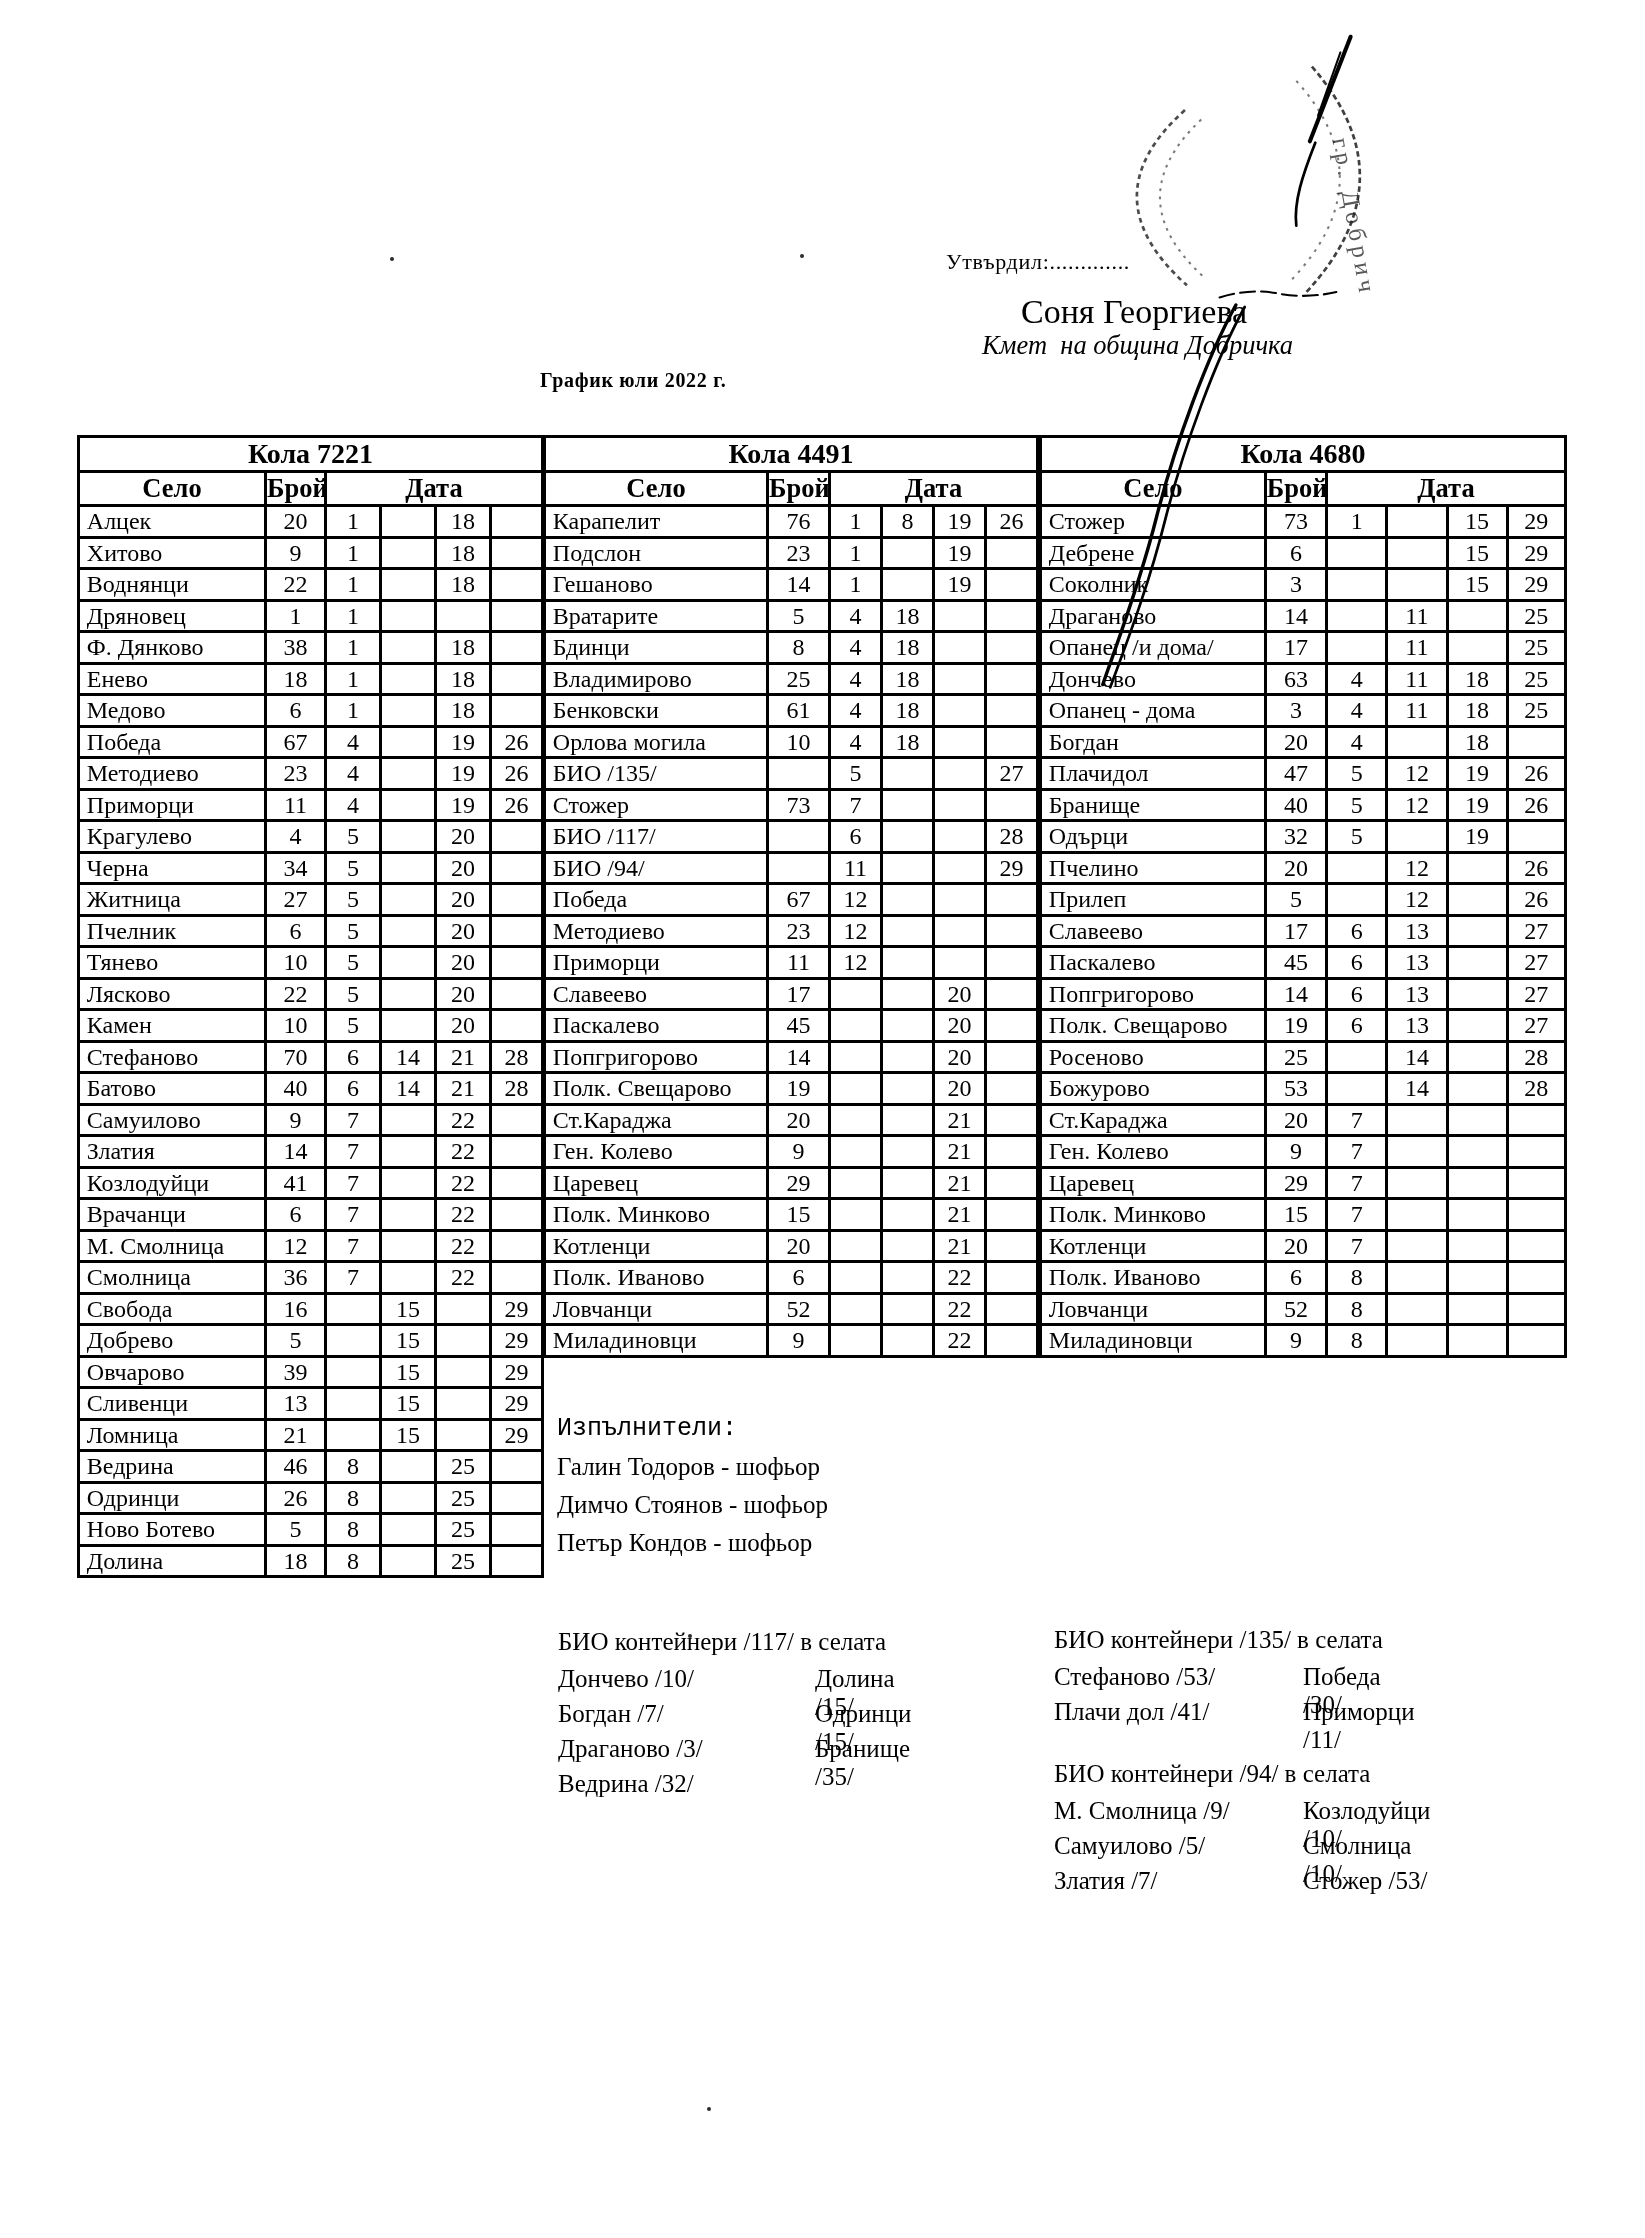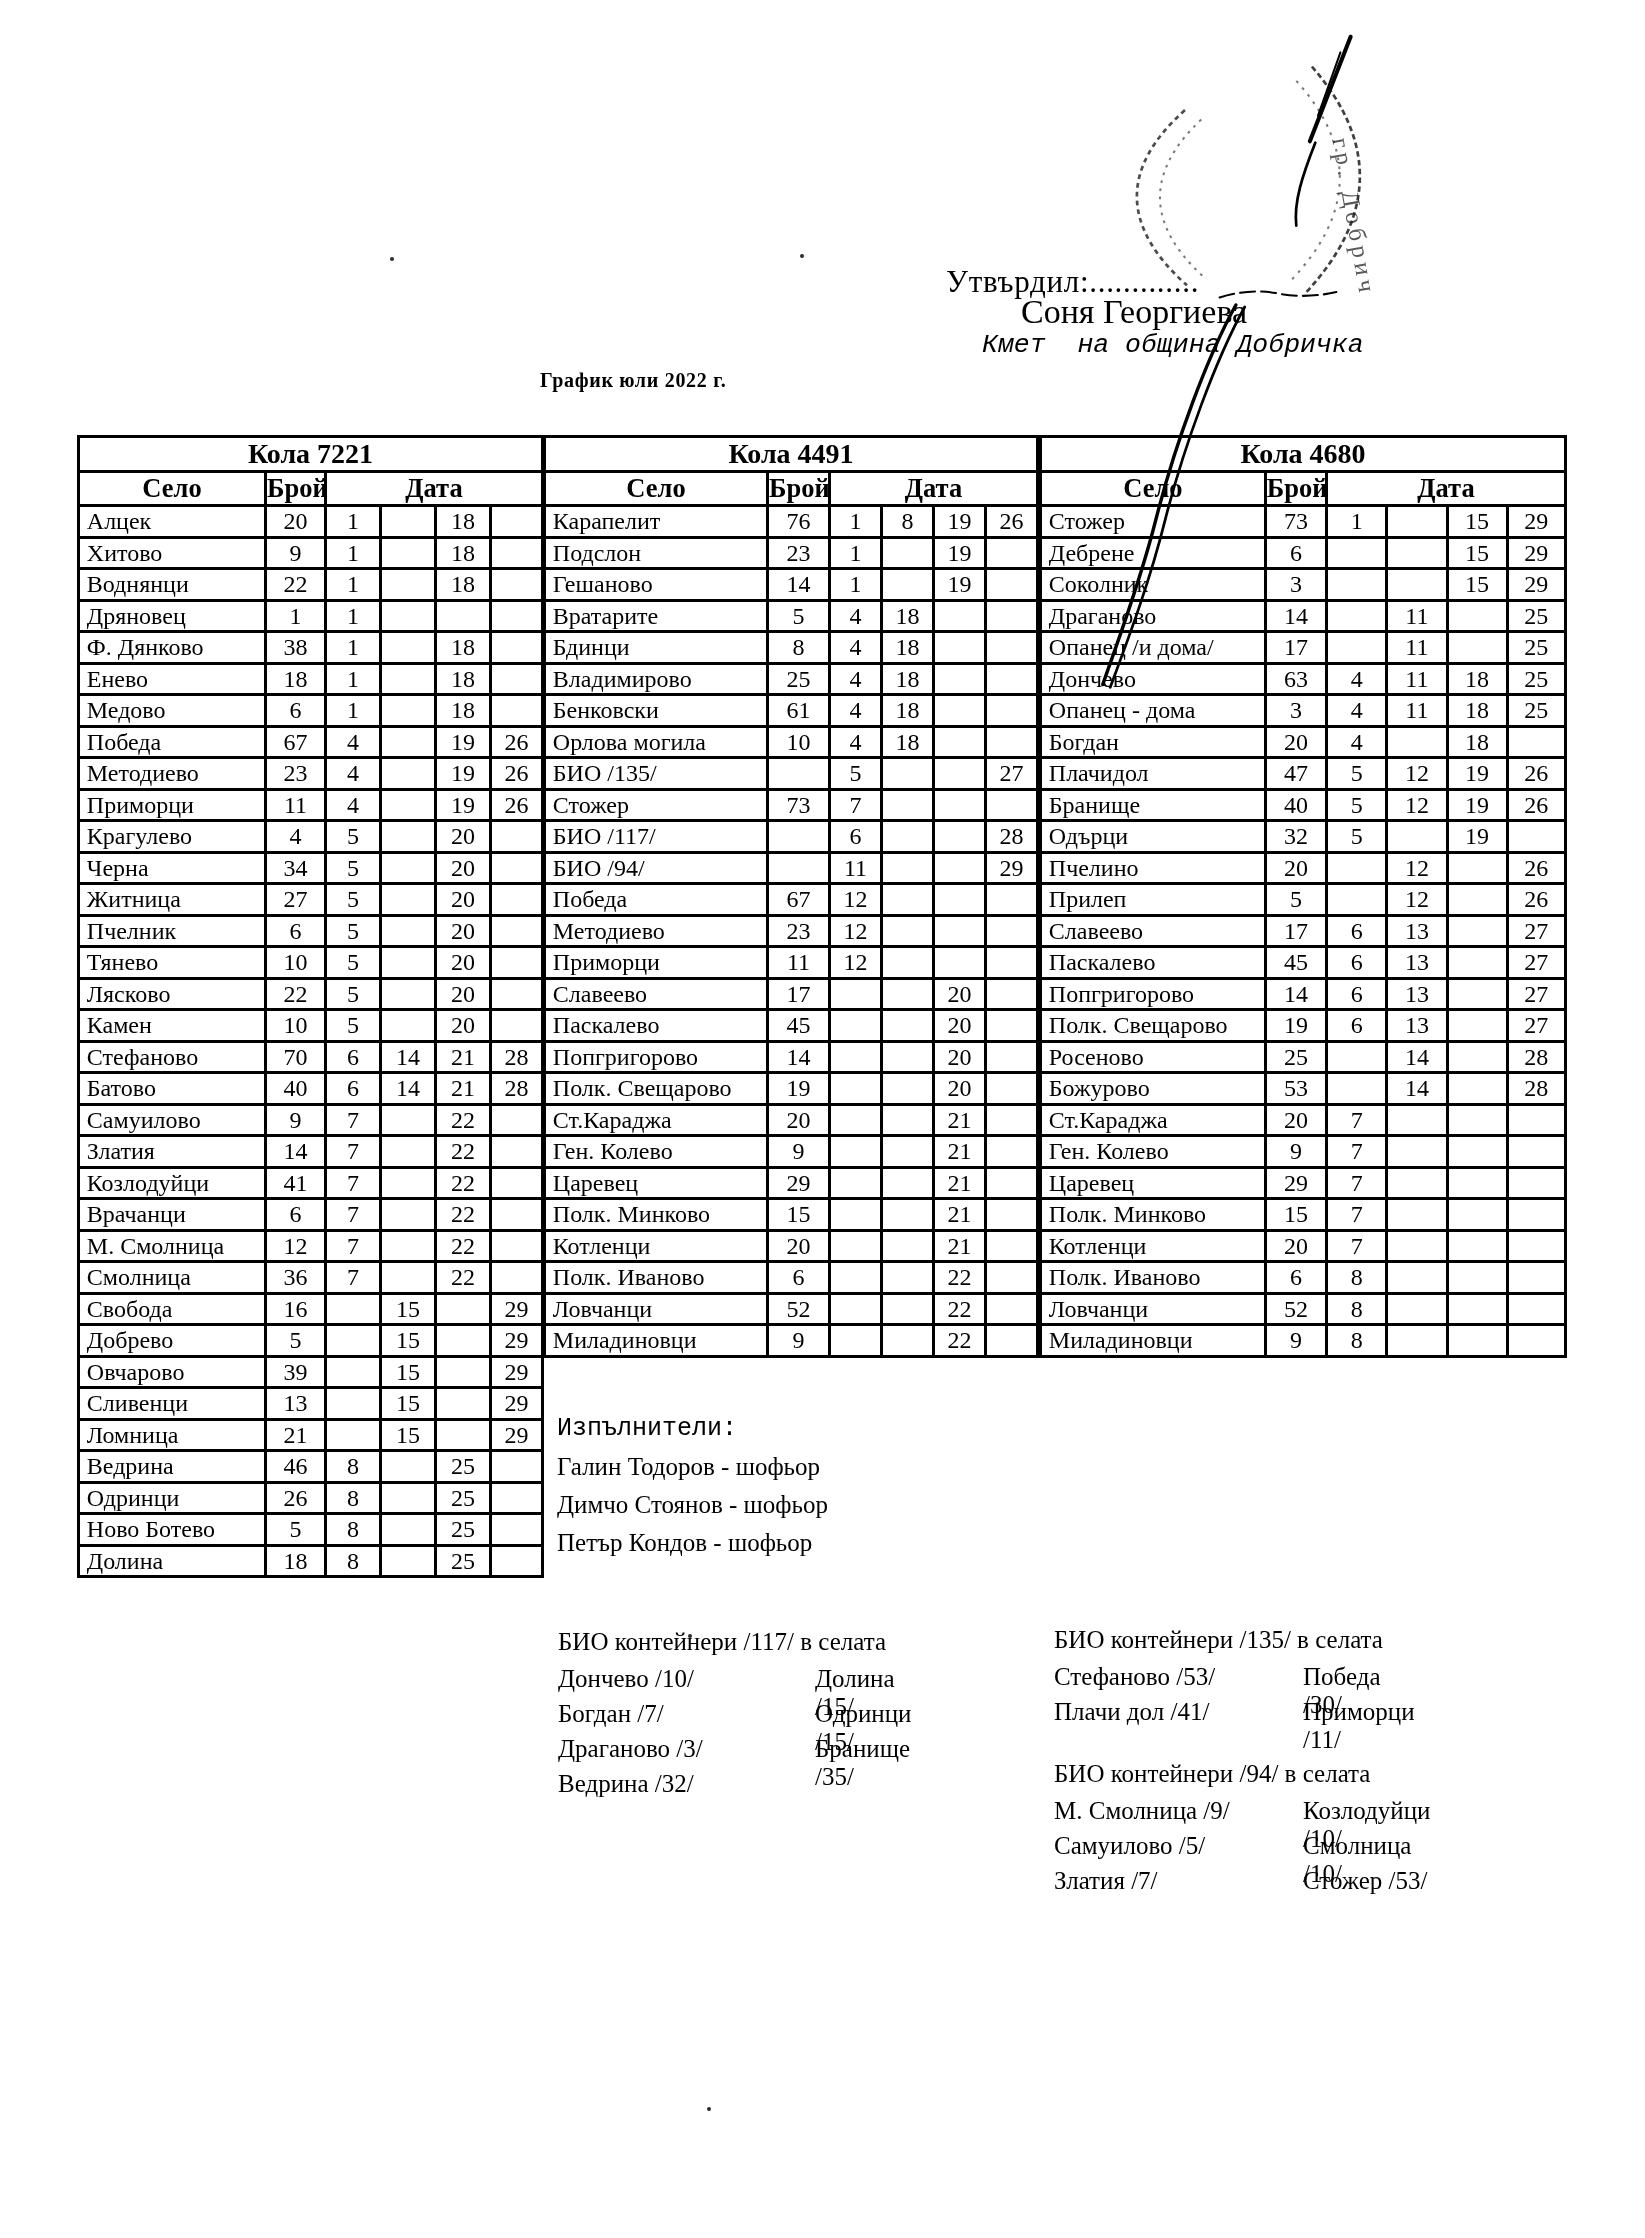--- a/index.html
+++ b/index.html
@@ -1,23 +1,23 @@
 <!DOCTYPE html>
 <html style="font-size:11px"><head>
 <meta charset="utf-8">
 <style>
   html,body{margin:0;padding:0;background:#777;}
   .page{
     position:relative;width:1646px;height:2239px;background:#ffffff;
     font-family:"Liberation Serif","DejaVu Serif",serif;color:#000;overflow:hidden;
   }
   
-  .approve-line{position:absolute;left:946px;top:264px;font-size:31px;letter-spacing:0.7px;}
+  .approve-line{position:absolute;left:946px;top:249px;font-size:22px;letter-spacing:0.7px;}
   .approver-name{position:absolute;left:1021px;top:293px;font-size:34px;}
-  .approver-title{position:absolute;left:982px;top:330px;font-size:26.5px;font-style:italic;white-space:pre;font-family:Liberation Mono, monospace;}
+  .approver-title{position:absolute;left:982px;top:330px;font-size:26.5px;font-style:italic;white-space:pre;}
   .doc-title{position:absolute;left:540px;top:369px;font-size:20px;font-weight:bold;letter-spacing:0.7px;}
   
   table.sched{position:absolute;border-collapse:collapse;table-layout:fixed;background:#fff;padding-left:6px;}
   table.sched th,table.sched td{border:3.4px solid #000;padding:0;overflow:hidden;white-space:nowrap;}
   table.sched tr.car-row th{height:31px;font-size:28px;font-weight:bold;text-align:center;}
   table.sched tr.head-row th{height:31px;font-size:26.5px;font-weight:bold;text-align:center;}
   table.sched td{height:28.5px;font-size:24px;line-height:28.5px;}
   table.sched td.village{text-align:left;padding-left:6.8px;}
   table.sched td.num{text-align:center;}
   

